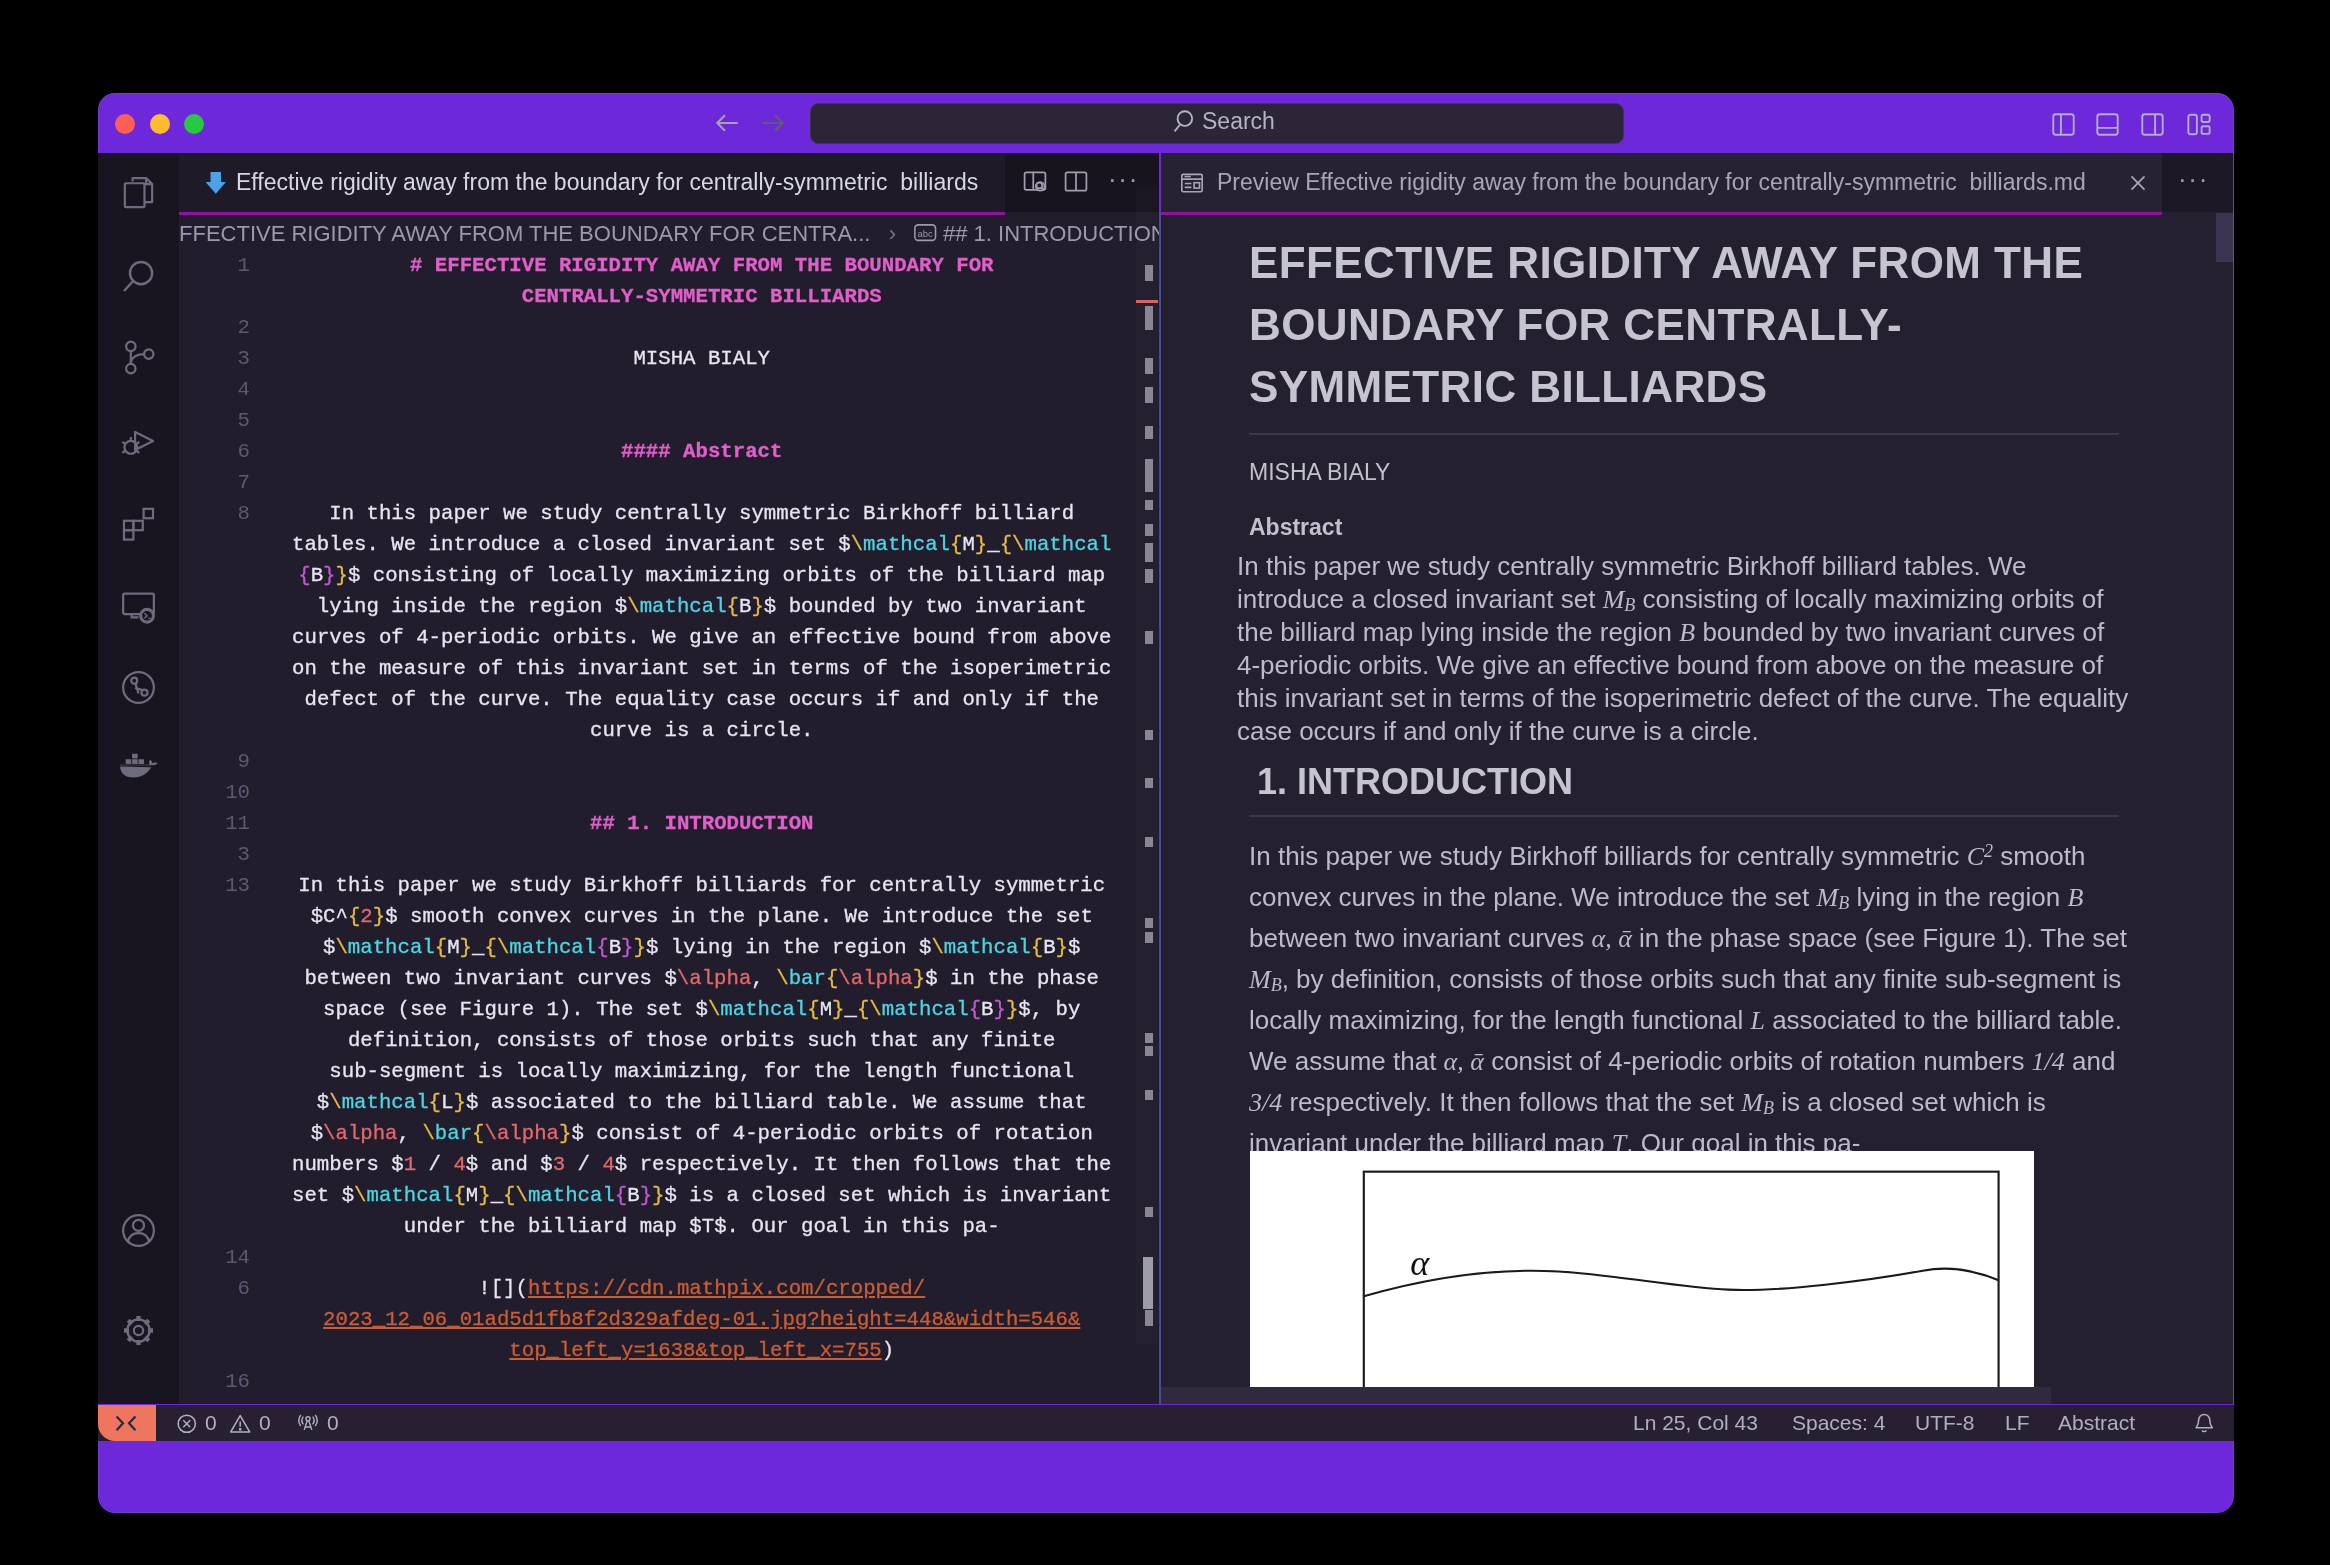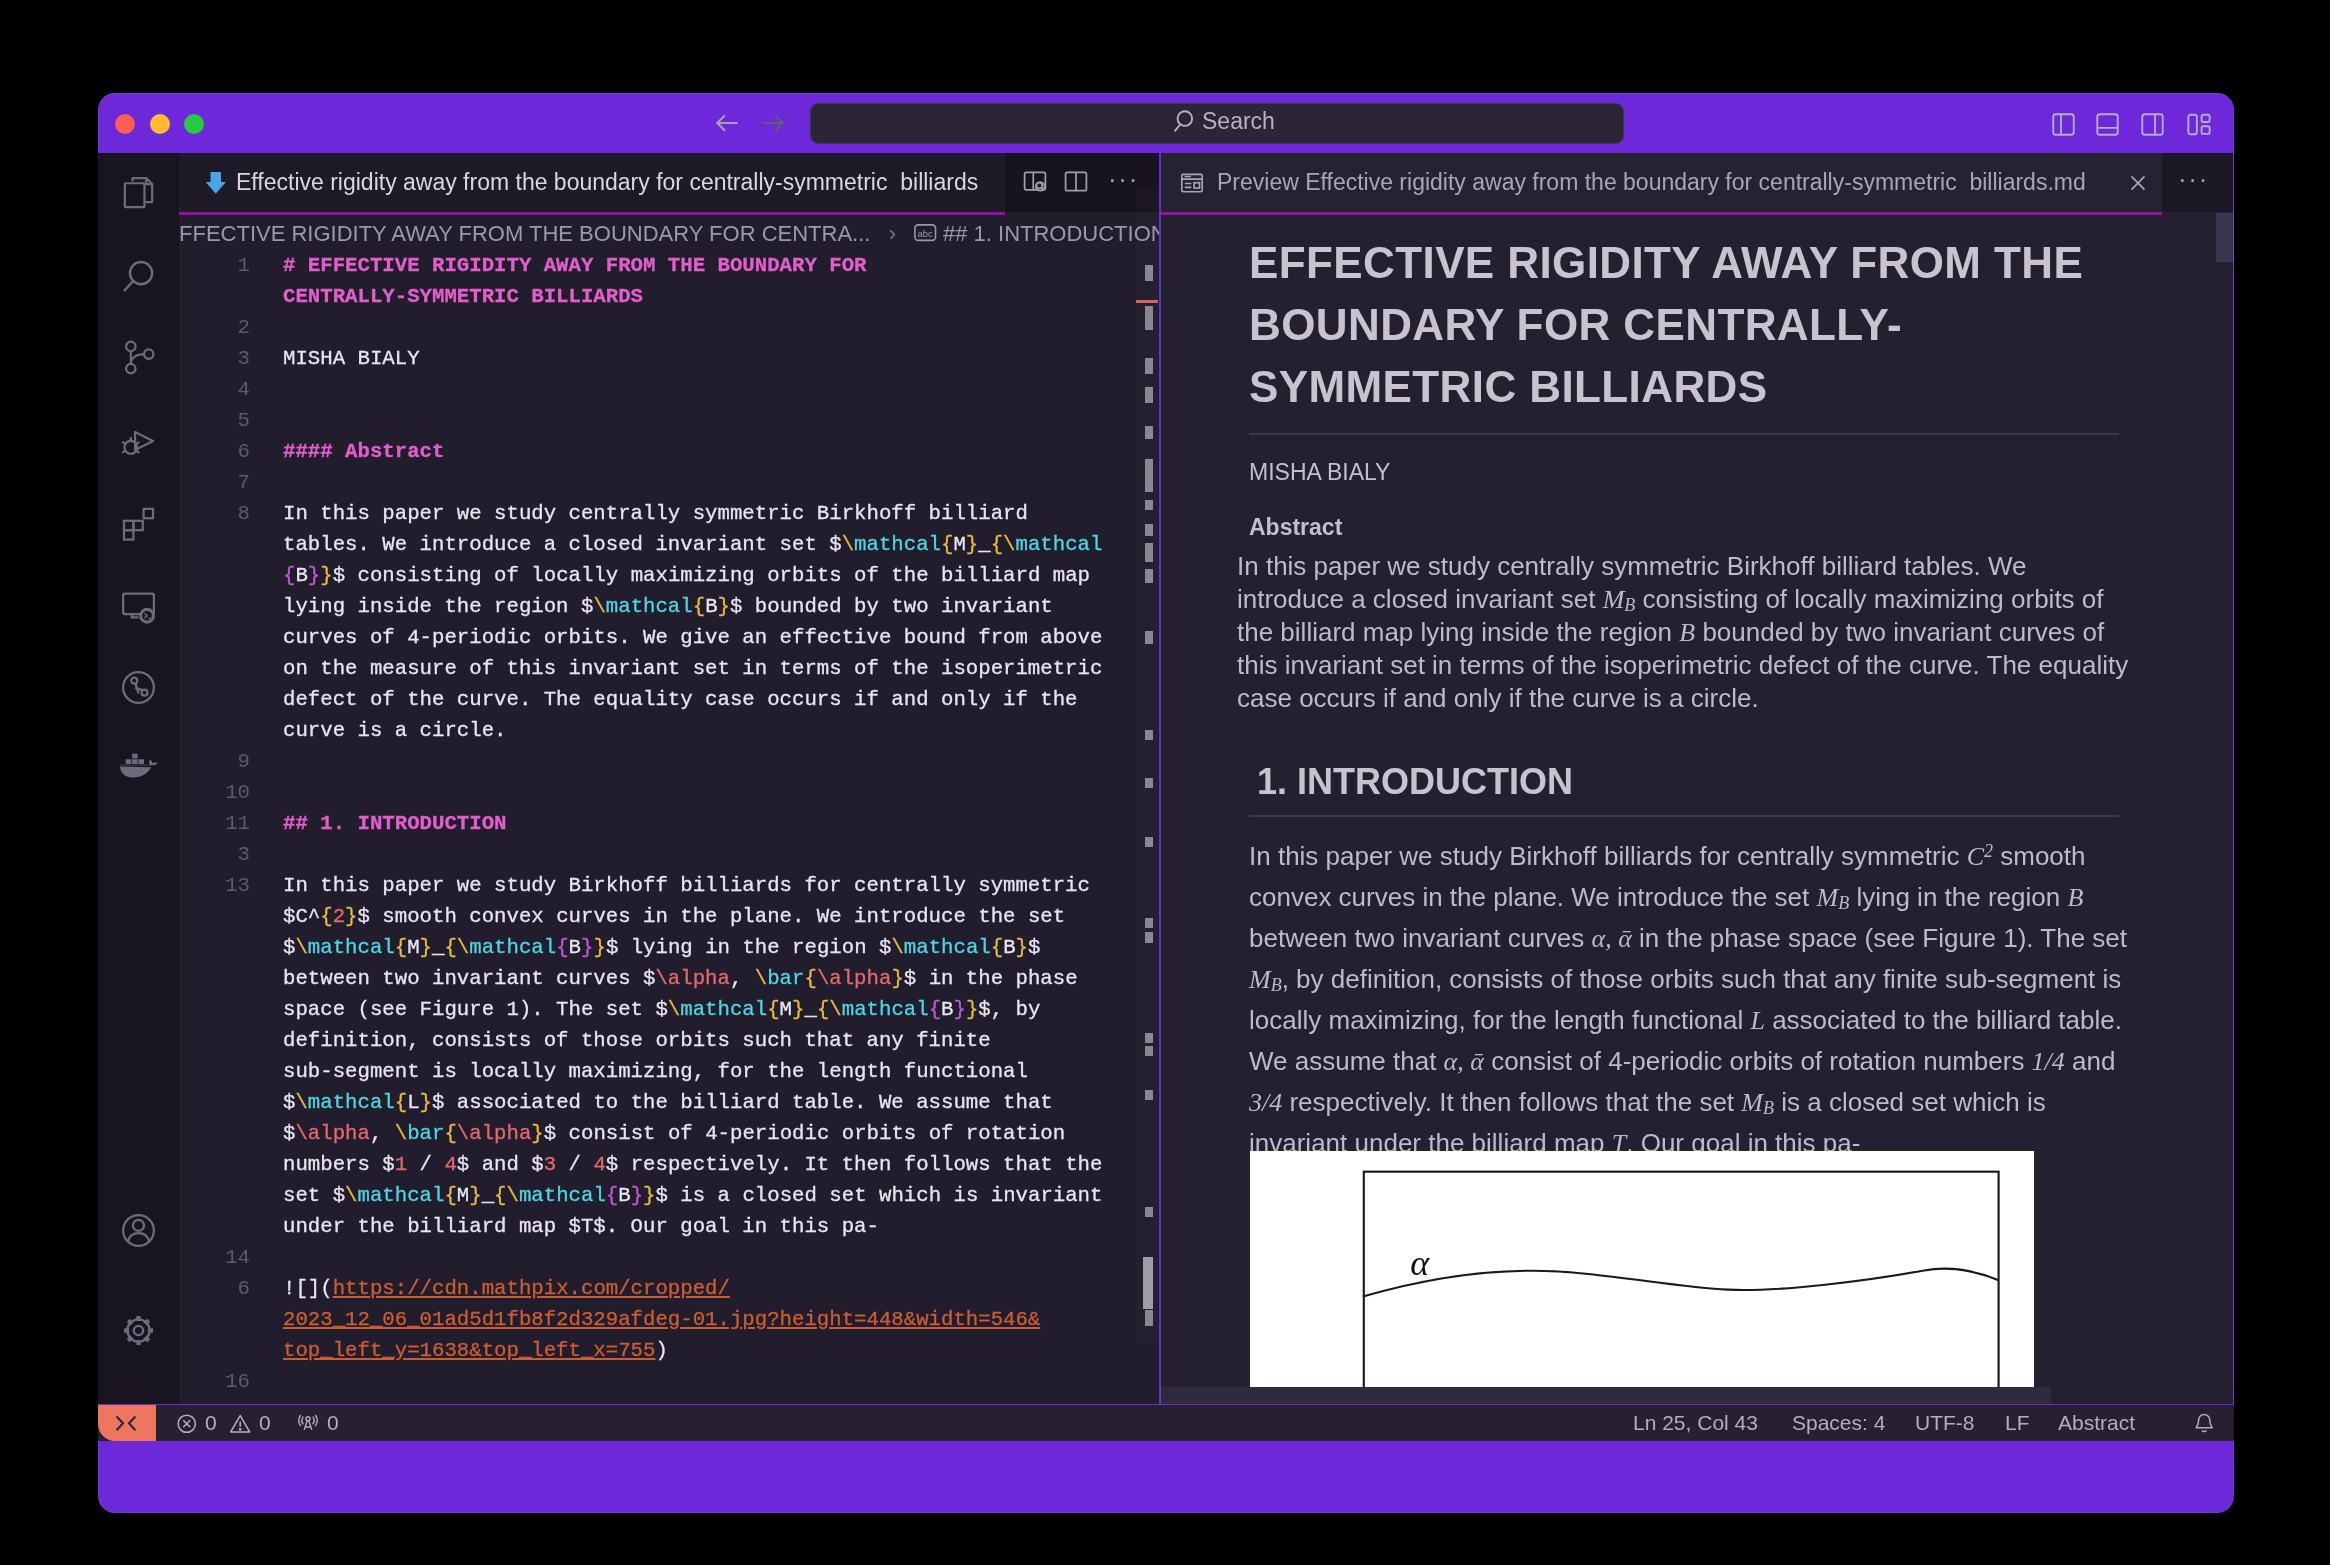--- a/index.html
+++ b/index.html
@@ -11,21 +11,21 @@
   #searchbox{position:absolute;left:712px;top:9.5px;width:814px;height:41px;background:#2b2536;border:1.7px solid #3e3852;border-radius:8.6px;}
   .sbtxt{position:absolute;left:1104px;top:14.7px;font-size:23px;color:#b6b2c2;}
   
   #activity{position:absolute;left:0;top:60px;width:81px;height:1251px;background:#181420;}
   .aicon{position:absolute;left:20px;width:41px;height:41px;}
   
   #edgroup{position:absolute;left:81px;top:60px;width:980px;height:1251px;background:#221d2d;overflow:hidden;}
   #edtabs{position:absolute;left:0;top:0;width:980px;height:59px;background:#18141f;}
   .magenta{position:absolute;top:119px;height:2.6px;background:#8f12a0;}
   #breadcrumbs{position:absolute;left:0;top:61px;width:980px;height:32px;color:#9d99ac;font-size:22px;white-space:nowrap;overflow:hidden;}
-  .code{position:absolute;left:104px;top:97px;font-family:"Liberation Mono",monospace;font-size:20.7px;line-height:31px;white-space:pre;color:#e8e5f2;-webkit-text-stroke:0.3px;}
+  .code{position:absolute;left:113px;top:97px;font-family:"Liberation Mono",monospace;font-size:20.7px;line-height:31px;white-space:pre;color:#e8e5f2;text-align:center;-webkit-text-stroke:0.3px;}
   .gut{position:absolute;left:0;top:97px;width:71px;text-align:right;font-family:"Liberation Mono",monospace;font-size:20.7px;line-height:31px;color:#5c5970;}
   .code div,.gut div{height:31px;}
   .pk{color:#e05fc8;font-weight:bold;}
   .cy{color:#4ed6e2;}
   .gd{color:#e5bb43;}
   .pu{color:#c05ad2;}
   .sa{color:#e2696b;}
   .or{color:#cb5d33;text-decoration:underline;}
   .mm{position:absolute;background:#8a8794;}
   
@@ -278,20 +278,21 @@
     </div>
 
     <div class="abs" style="left:88px;top:79px;width:872px;font-size:44px;line-height:62px;font-weight:bold;color:#c7c4d2;letter-spacing:0.4px;">EFFECTIVE RIGIDITY AWAY FROM THE BOUNDARY FOR CENTRALLY-SYMMETRIC BILLIARDS</div>
     <div class="abs" style="left:88px;top:280px;width:870px;height:1.7px;background:#3c3749;"></div>
     <div class="abs" style="left:88px;top:306px;font-size:23px;color:#c3c0ce;">MISHA BIALY</div>
     <div class="abs" style="left:88px;top:361px;font-size:23px;font-weight:bold;color:#c3c0ce;">Abstract</div>
     <div class="abs pvbody" style="left:76px;top:397px;line-height:33px;">
         <div>In this paper we study centrally symmetric Birkhoff billiard tables. We</div>
         <div>introduce a closed invariant set <span class="mt">M</span><sub class="mts">B</sub> consisting of locally maximizing orbits of</div>
         <div>the billiard map lying inside the region <span class="mt">B</span> bounded by two invariant curves of</div>
+        <div>4-periodic orbits. We give an effective bound from above on the measure of</div>
         <div>this invariant set in terms of the isoperimetric defect of the curve. The equality</div>
         <div>case occurs if and only if the curve is a circle.</div>
       </div>
     <div class="abs" style="left:96px;top:608px;font-size:36px;font-weight:bold;color:#c7c4d2;">1. INTRODUCTION</div>
     <div class="abs" style="left:88px;top:662px;width:870px;height:1.7px;background:#3c3749;"></div>
     <div class="abs pvbody" style="left:88px;top:683px;line-height:40px;">
         <div>In this paper we study Birkhoff billiards for centrally symmetric <span class="mt">C</span><sup class="mts">2</sup> smooth</div>
         <div>convex curves in the plane. We introduce the set <span class="mt">M</span><sub class="mts">B</sub> lying in the region <span class="mt">B</span></div>
         <div>between two invariant curves <span class="mt">α, ᾱ</span> in the phase space (see Figure 1). The set</div>
         <div><span class="mt">M</span><sub class="mts">B</sub>, by definition, consists of those orbits such that any finite sub-segment is</div>

